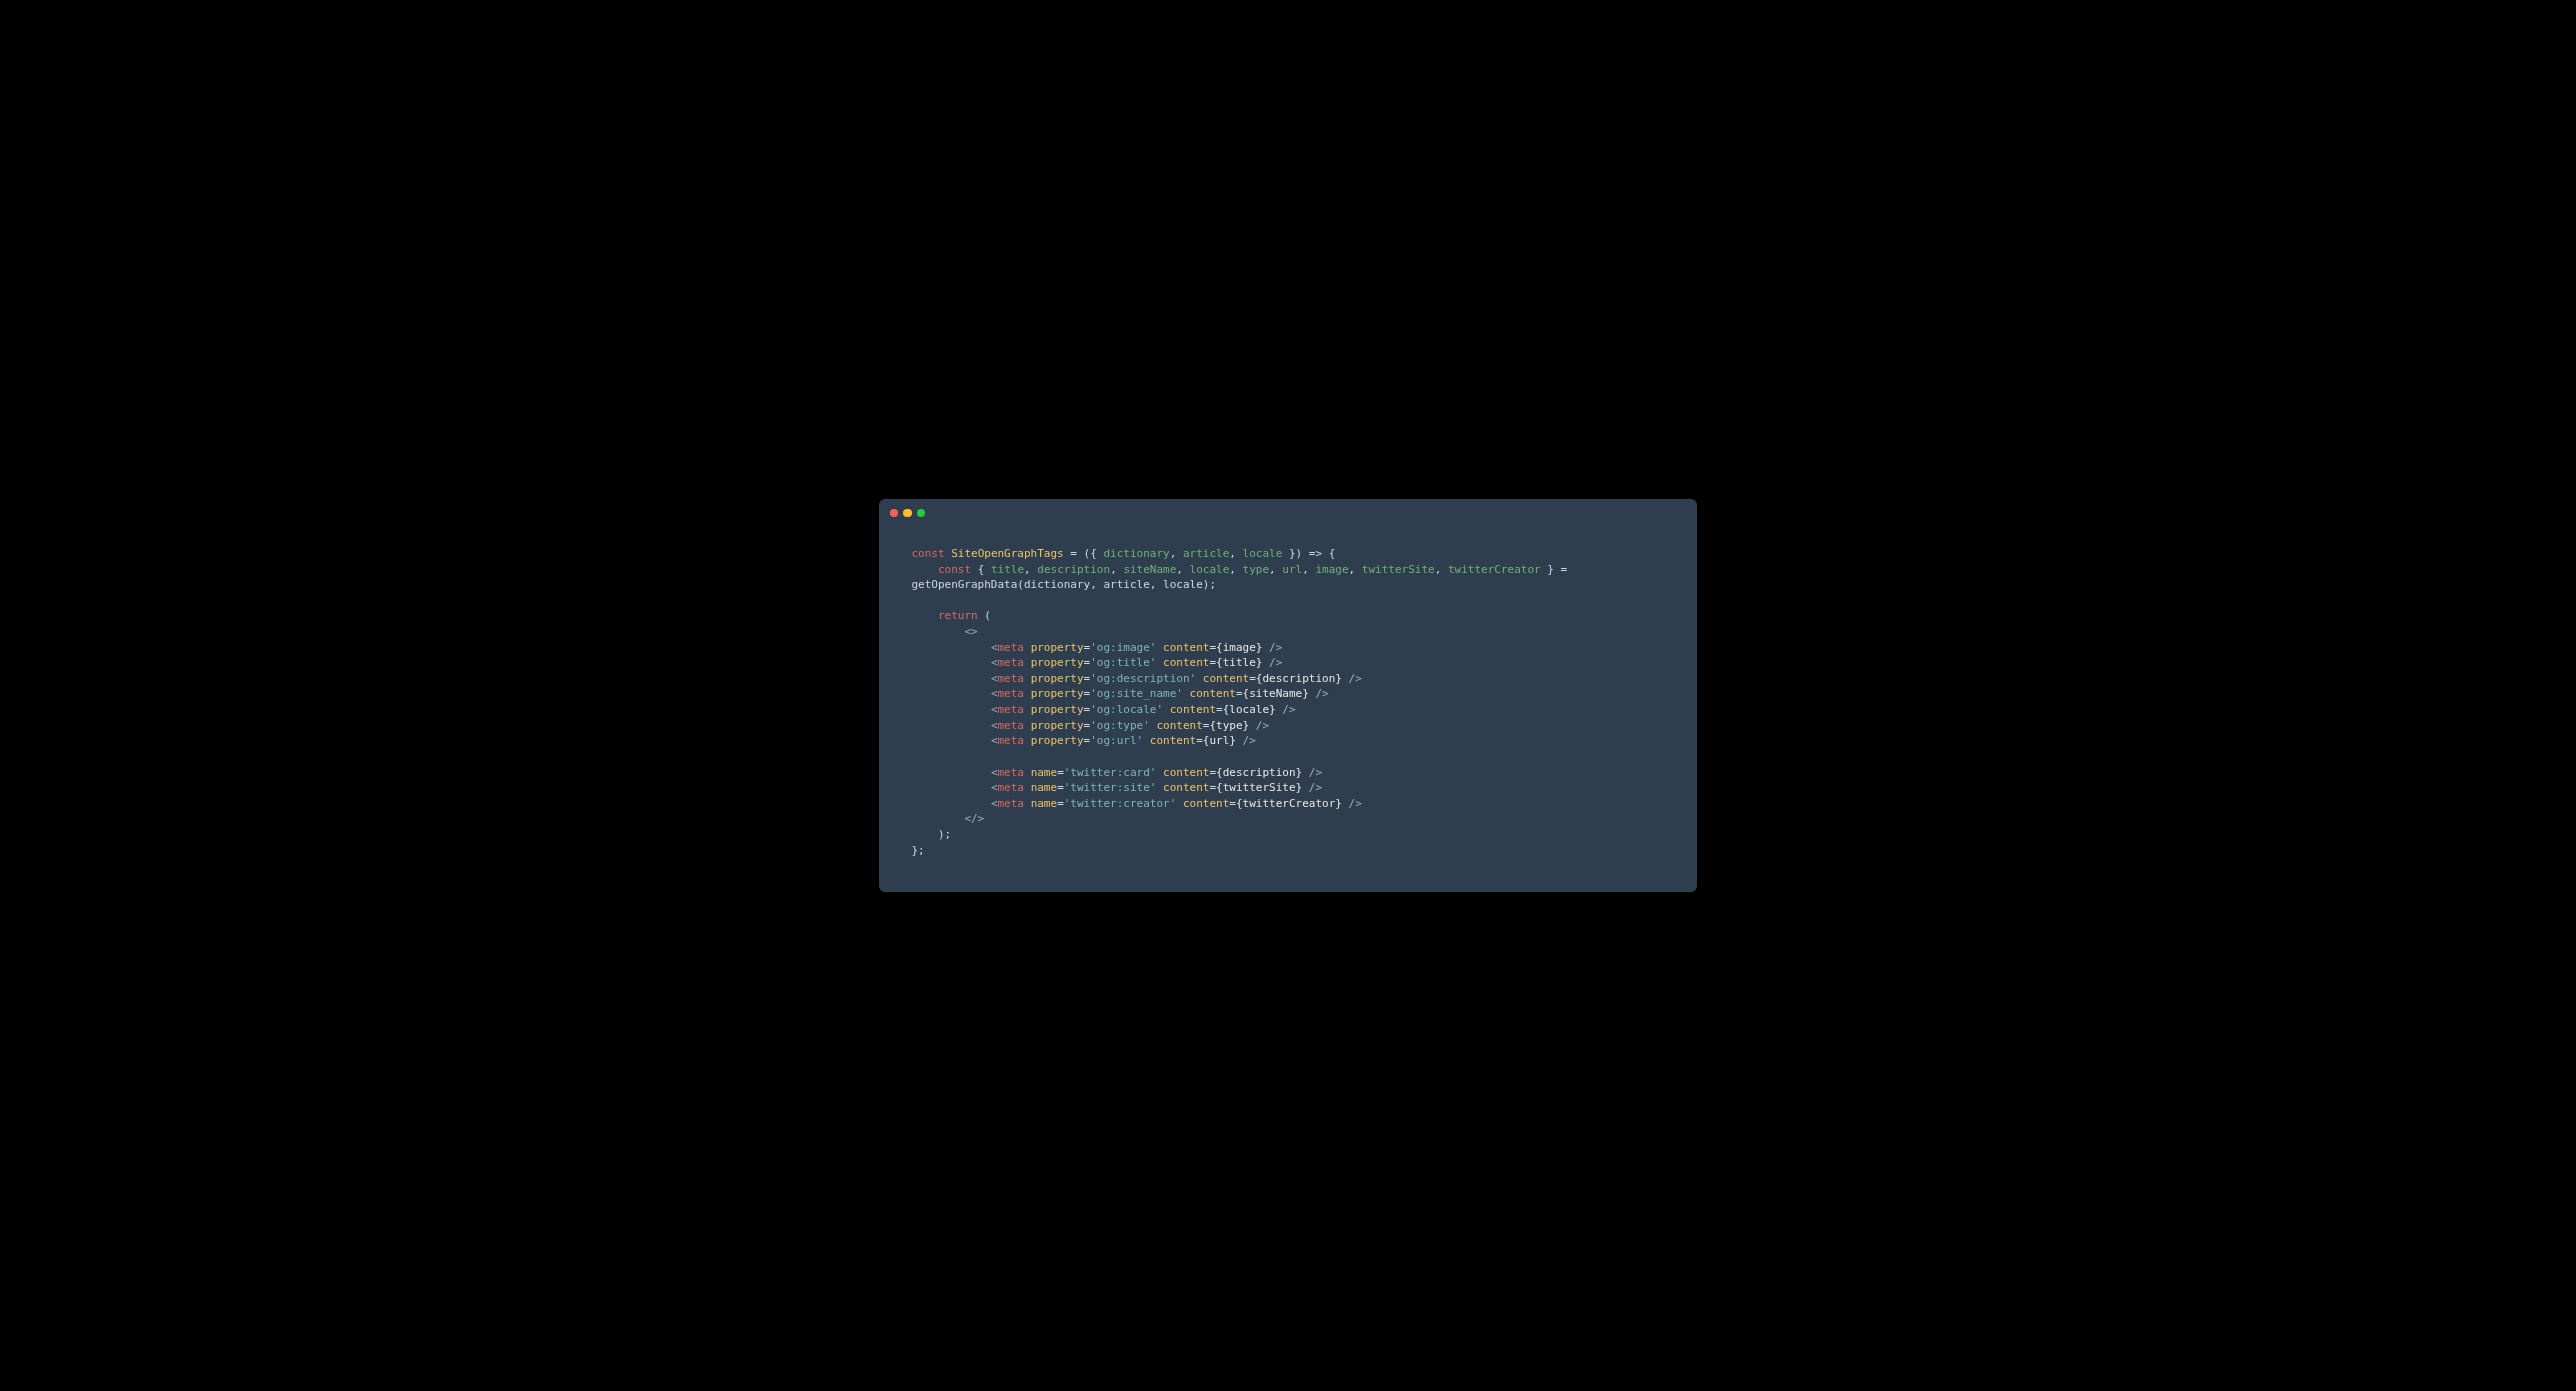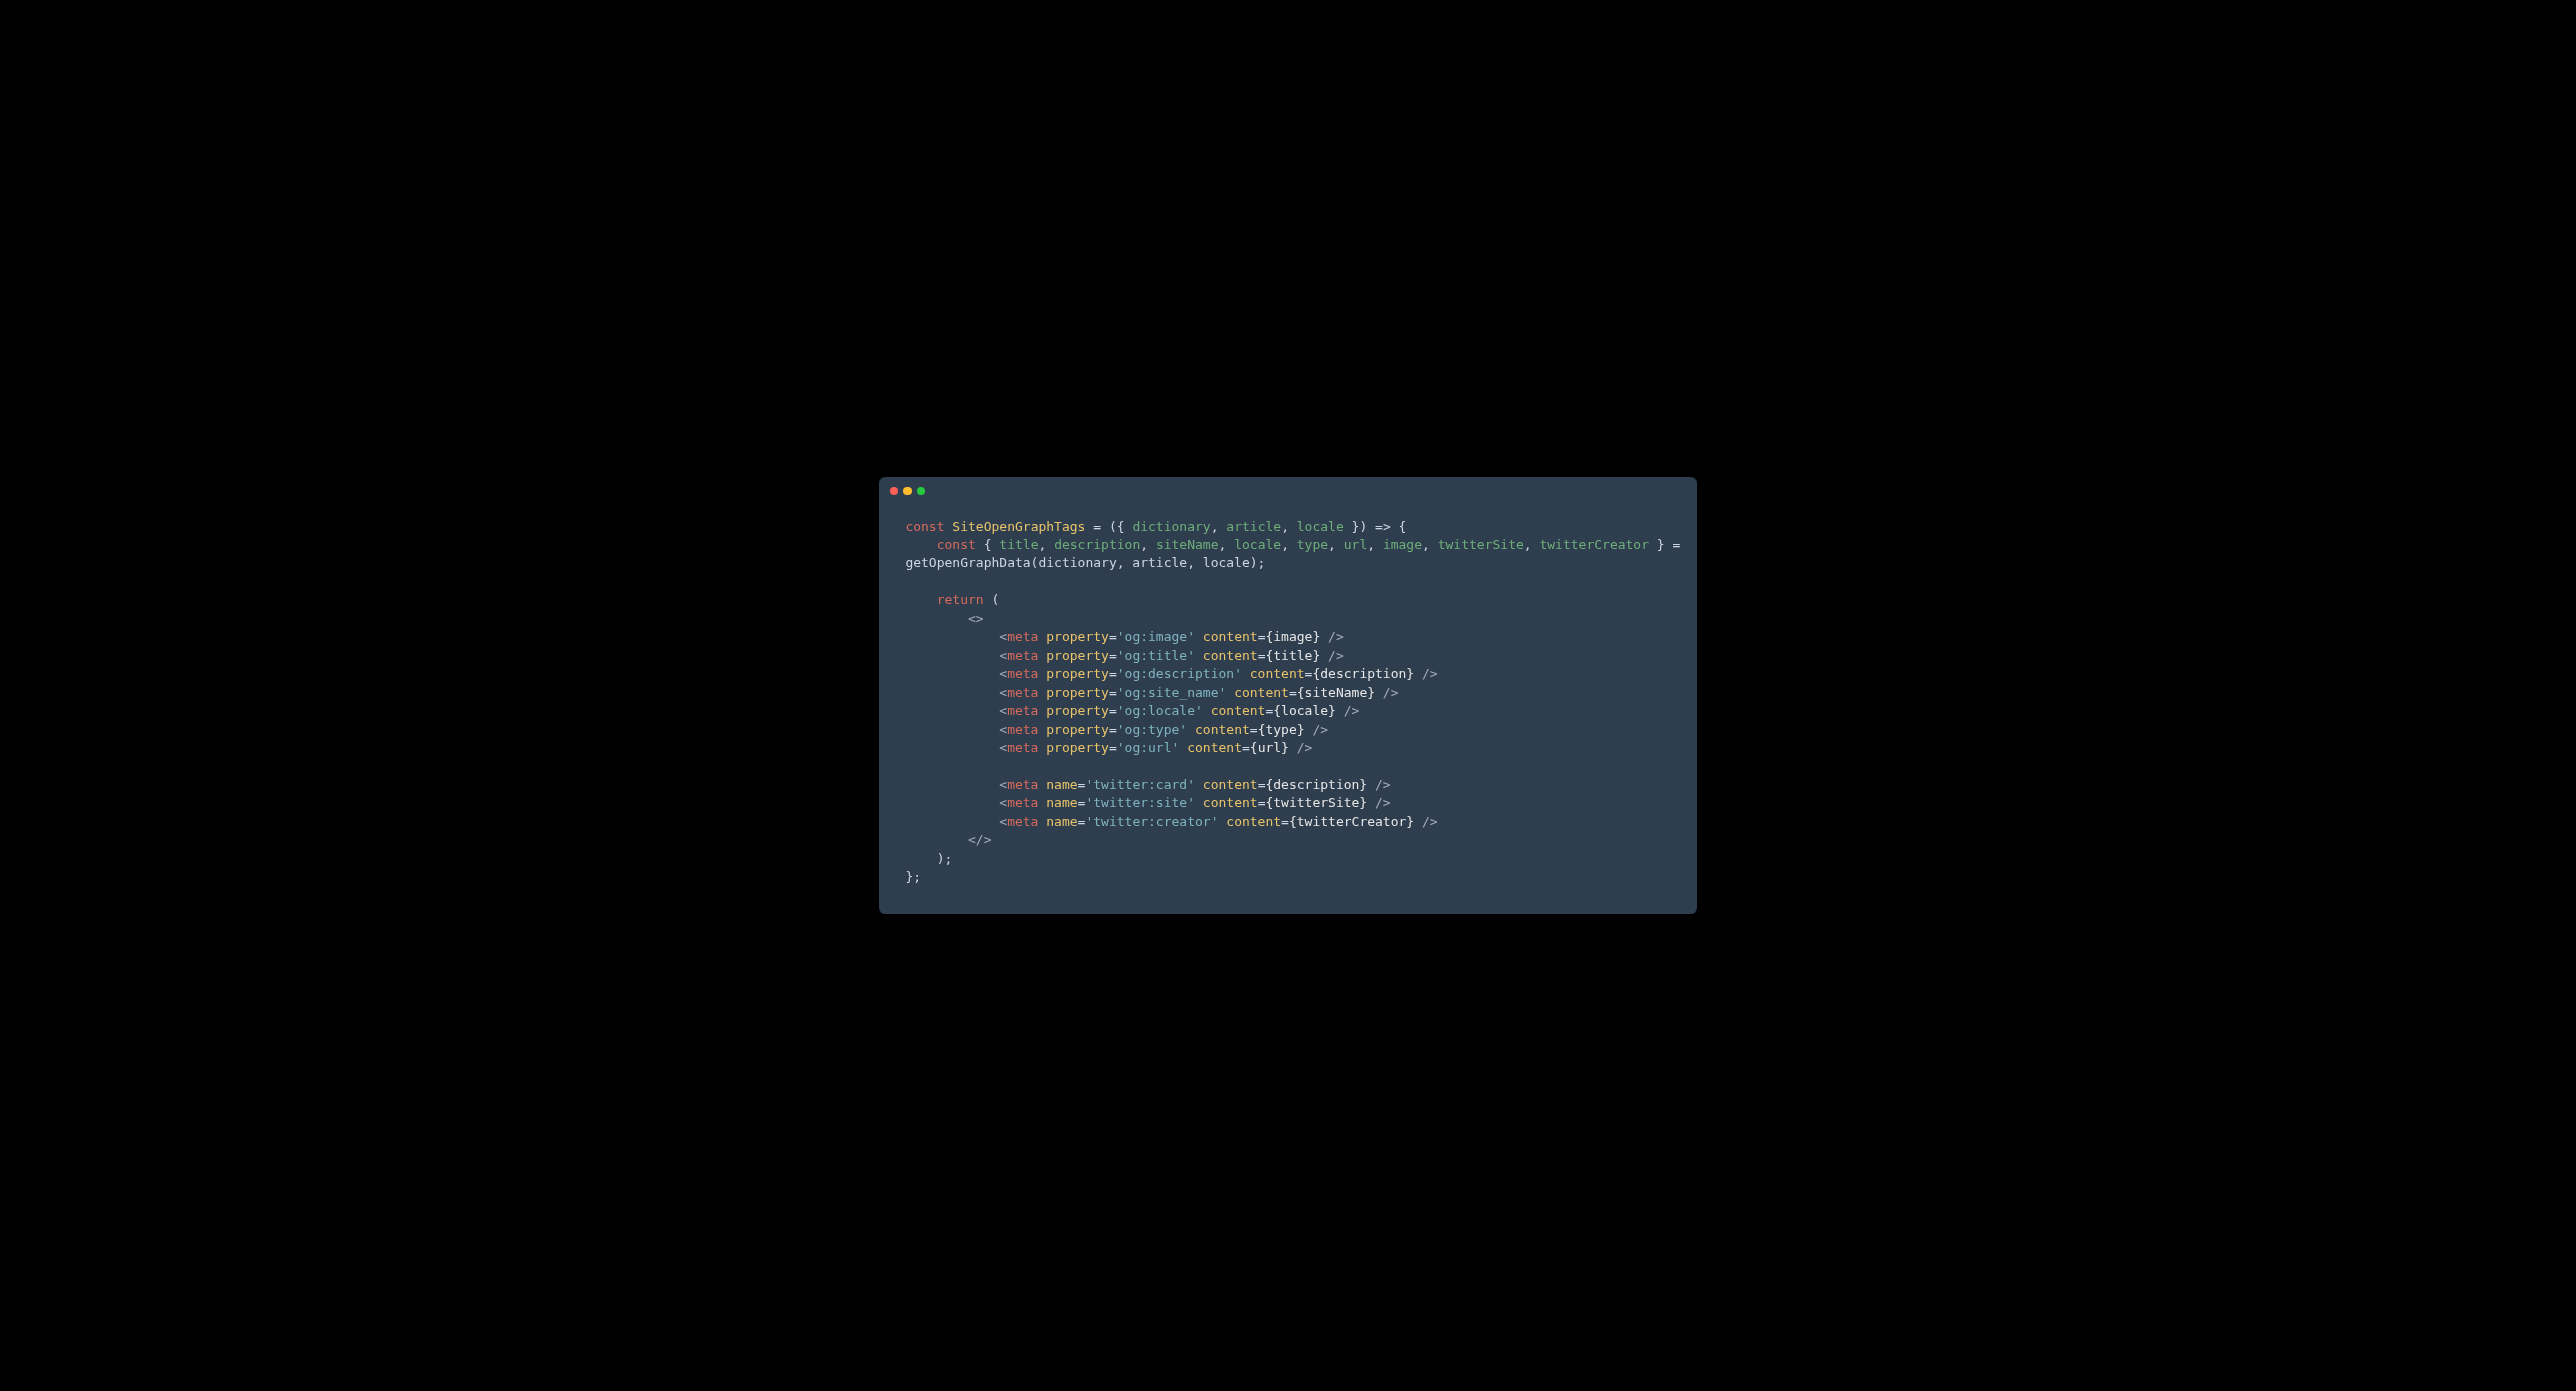--- a/index.html
+++ b/index.html
@@ -37,24 +37,24 @@
   }
   .dot {
     width: 8.2px;
     height: 8.2px;
     border-radius: 50%;
   }
   .dot.red { background: #ff5f56; }
   .dot.yellow { background: #ffbd2e; }
   .dot.green { background: #27c93f; }
   pre.code {
-    margin: 10px;
+    margin: 16px;
     padding: 8.8px 16.4px 17.6px 16.4px;
     color: #cdd6e3;
-    font-size: 13px;
+    font-size: 11px;
     line-height: 1.42;
     white-space: pre;
     overflow-x: auto;
   }
   .tok-kw { color: #d66a5d; }       
   .tok-fn { color: #e9c46a; }       
   .tok-var { color: #6fae7a; }      
   .tok-punc { color: #cdd6e3; }     
   .tok-tag { color: #d66a5d; }      
   .tok-tagpunc { color: #a1acbd; }  

